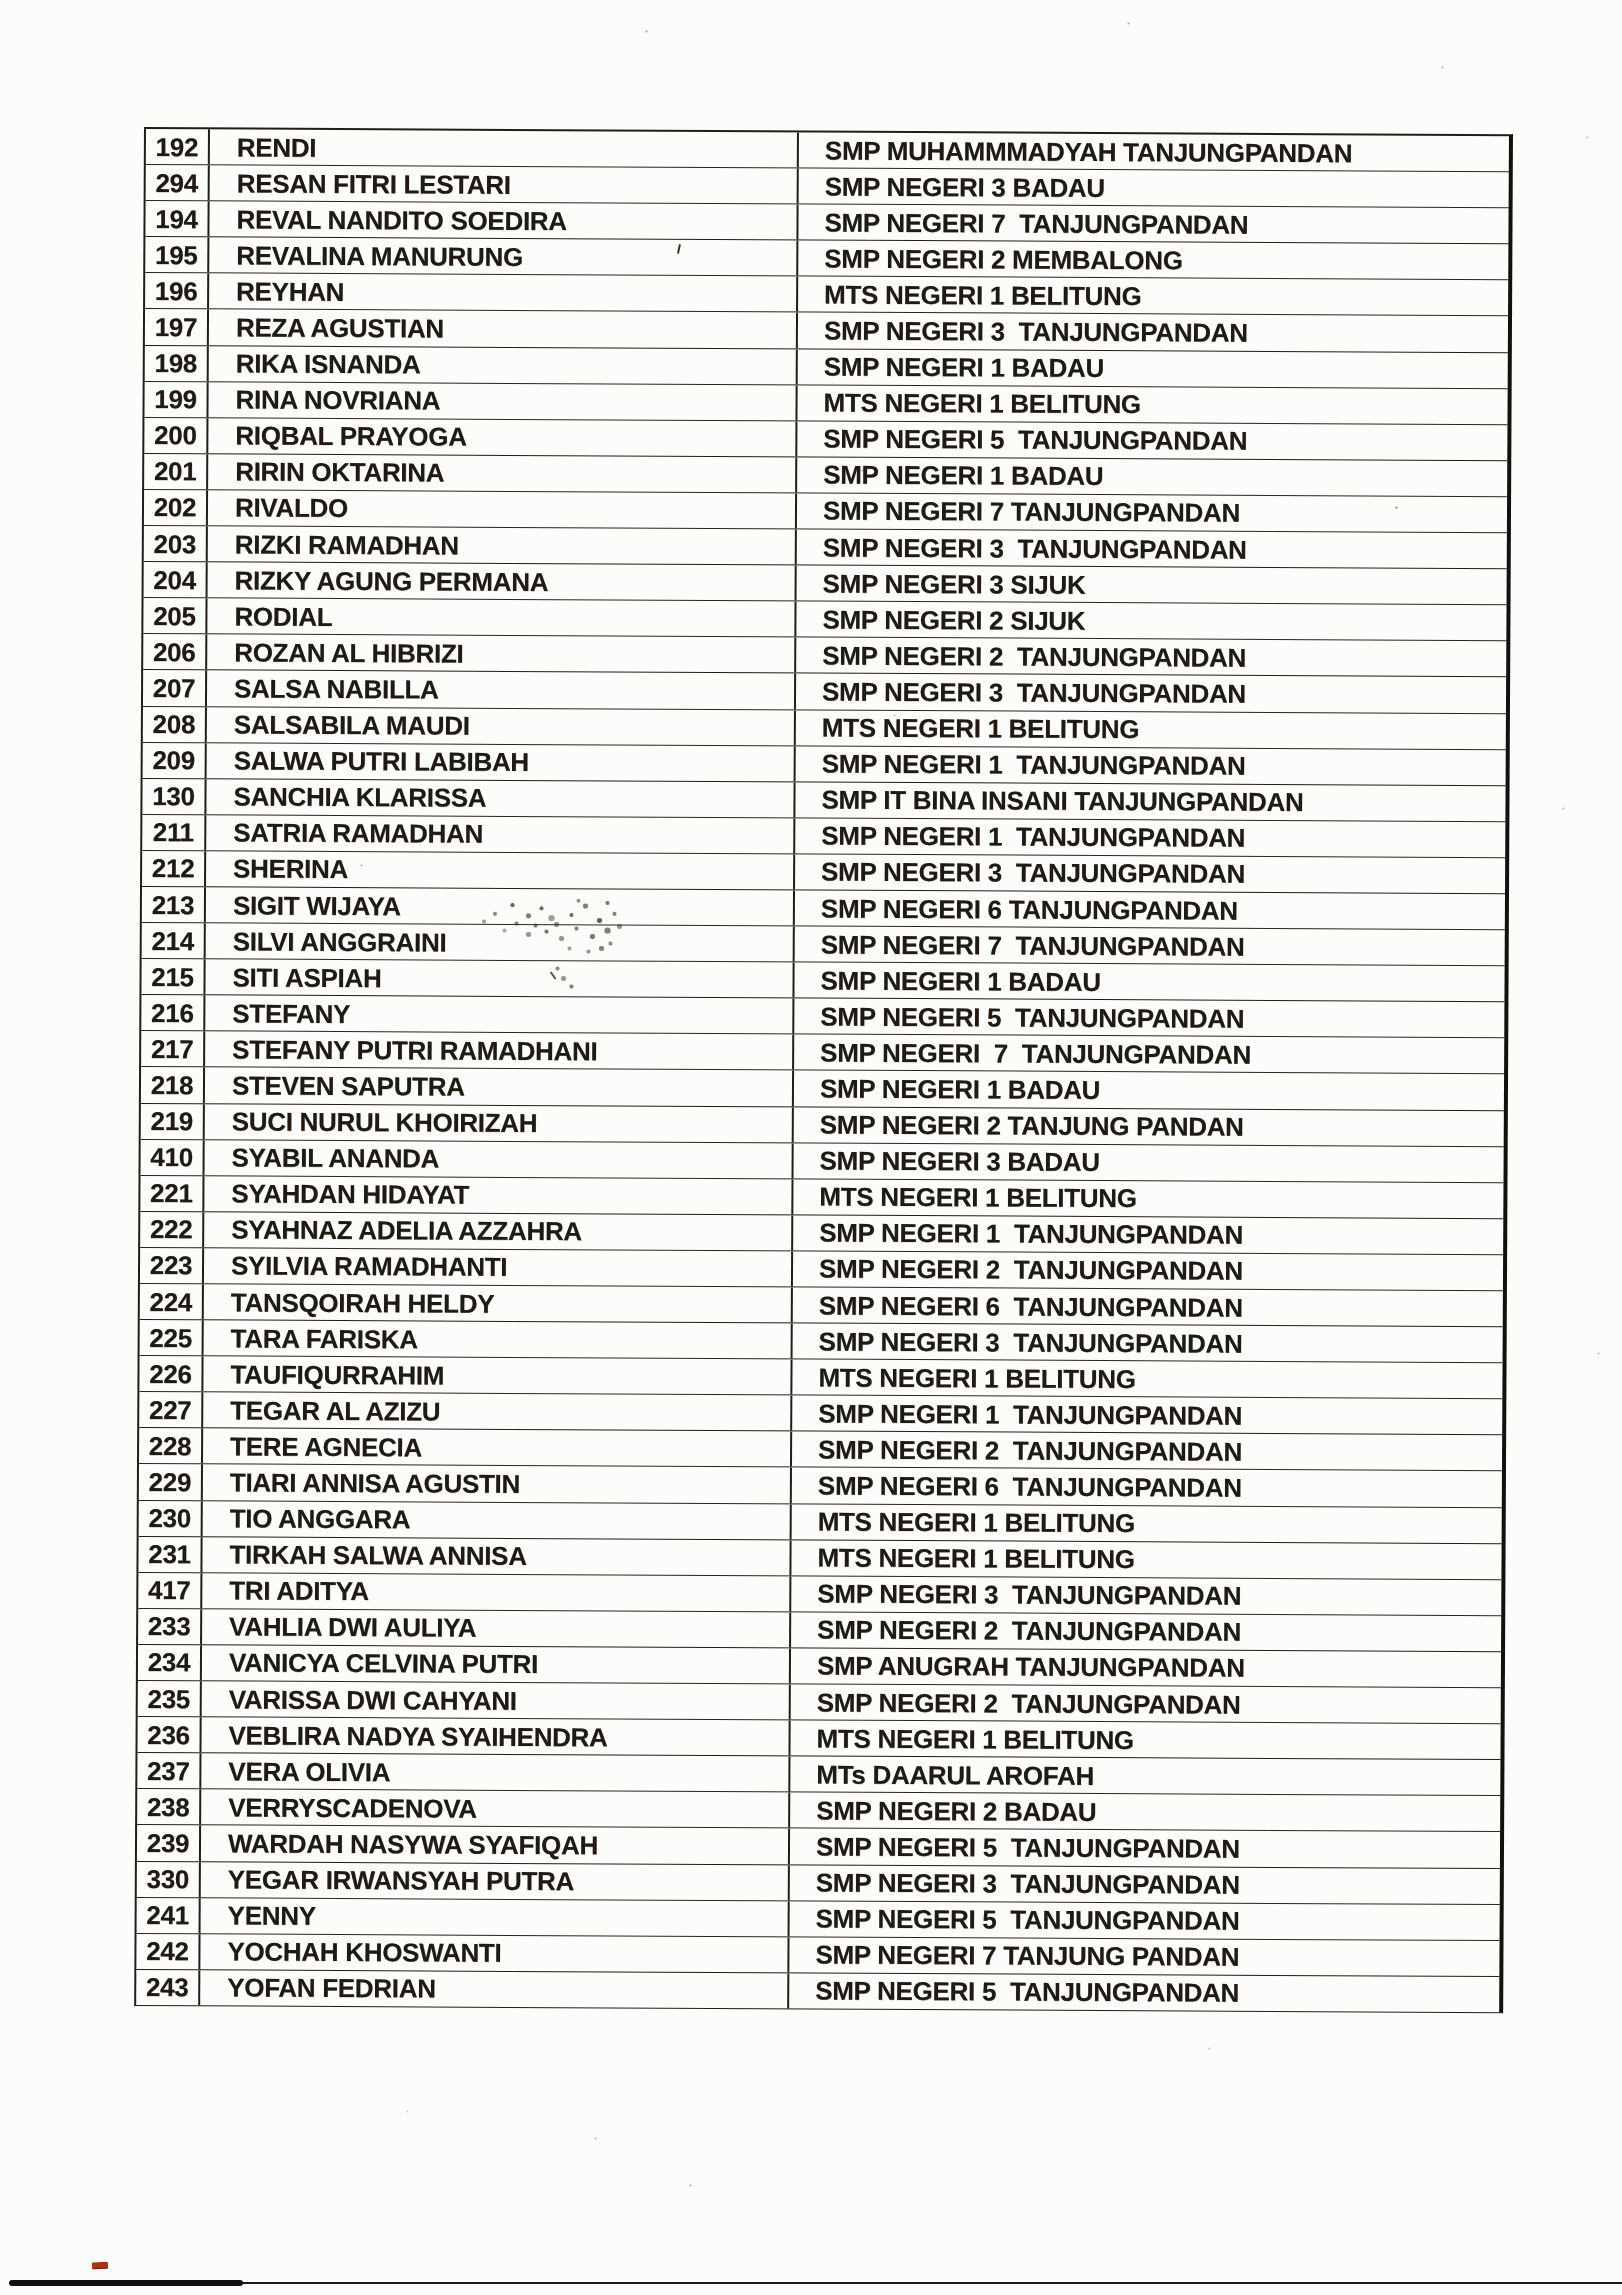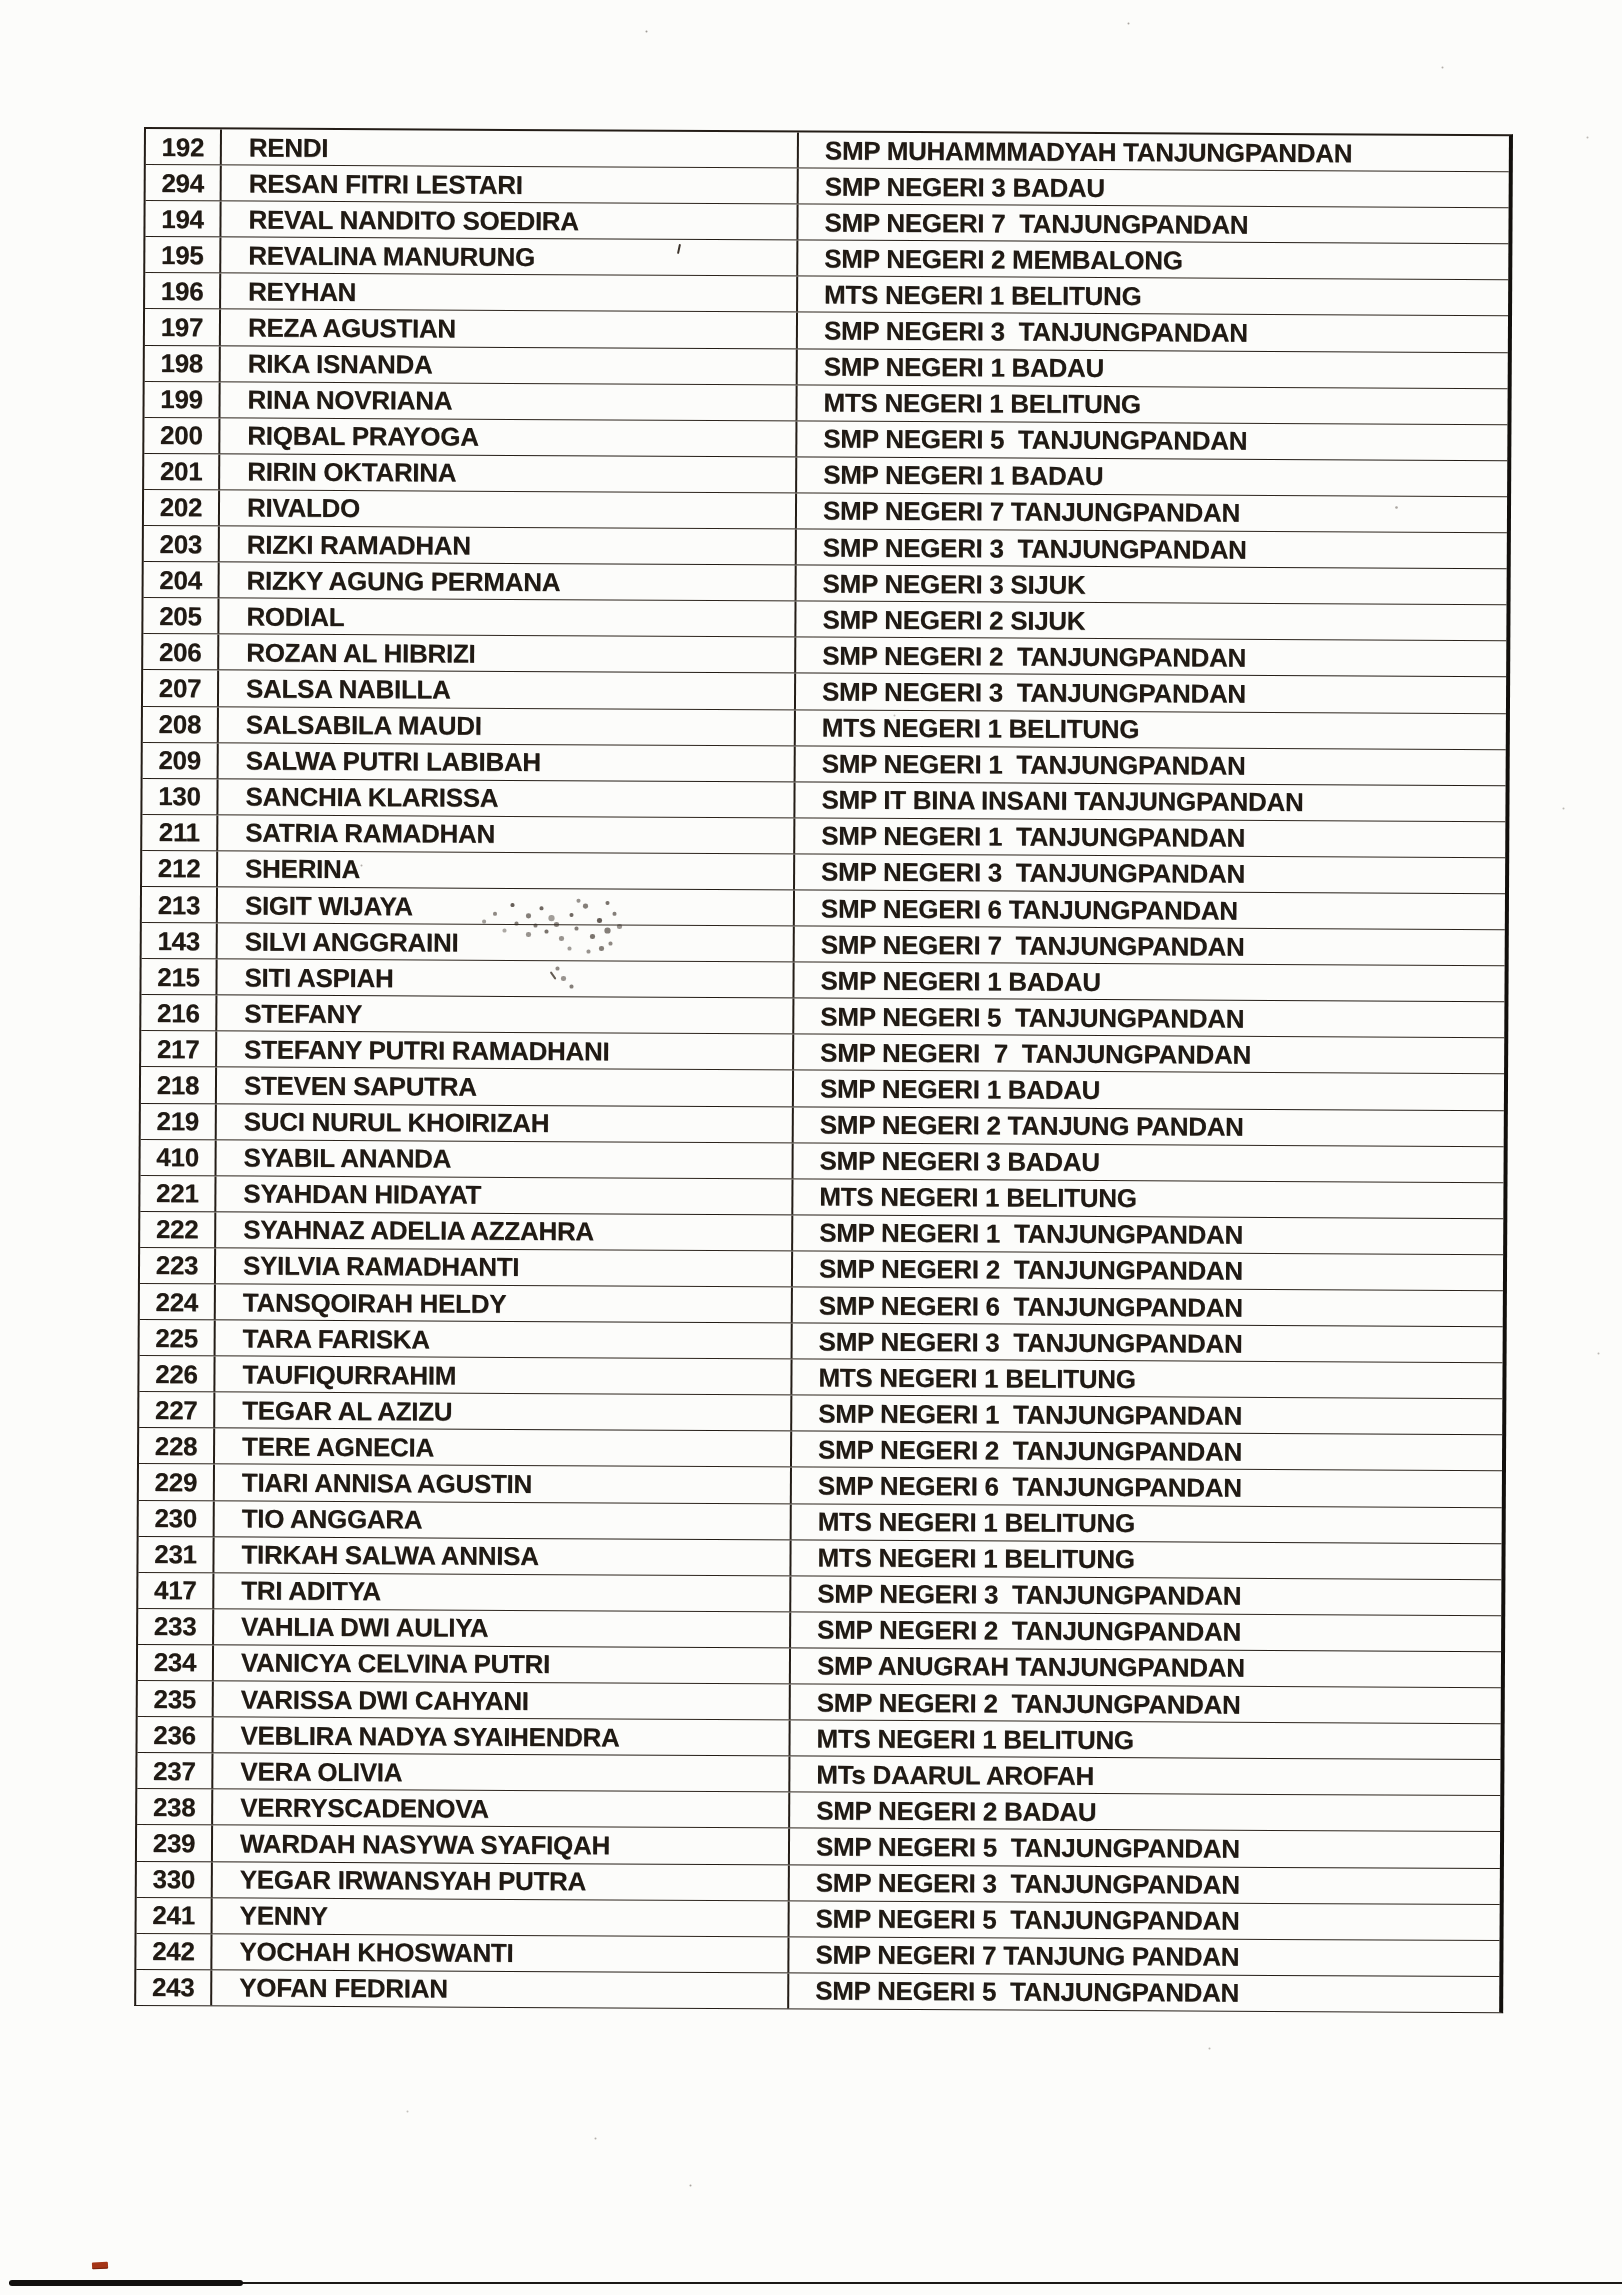--- a/index.html
+++ b/index.html
@@ -43,21 +43,21 @@
     font-size: 26px;
     font-weight: 700;
     letter-spacing: -0.3px;
     white-space: pre;
     text-shadow: 0.3px 0.4px 0 rgba(32,26,20,0.35), -0.2px 0 0 rgba(32,26,20,0.2);
     display: flex;
     align-items: center;
     line-height: 1;
   }
   .cell.no {
-    width: 76px;
+    width: 64px;
     justify-content: center;
     border-right: 2.2px solid #241d17;
   }
   .cell.name {
     flex: 1;
     padding-left: 27px;
     border-right: 2.2px solid #241d17;
   }
   .cell.school {
     width: 710px;
@@ -258,21 +258,21 @@
       <div class="cell school">SMP NEGERI 3  TANJUNGPANDAN</div>
     </div>
 
     <div class="row">
       <div class="cell no">213</div>
       <div class="cell name">SIGIT WIJAYA</div>
       <div class="cell school">SMP NEGERI 6 TANJUNGPANDAN</div>
     </div>
 
     <div class="row">
-      <div class="cell no">143</div>
+      <div class="cell no">214</div>
       <div class="cell name">SILVI ANGGRAINI</div>
       <div class="cell school">SMP NEGERI 7  TANJUNGPANDAN</div>
     </div>
 
     <div class="row">
       <div class="cell no">215</div>
       <div class="cell name">SITI ASPIAH</div>
       <div class="cell school">SMP NEGERI 1 BADAU</div>
     </div>
 

